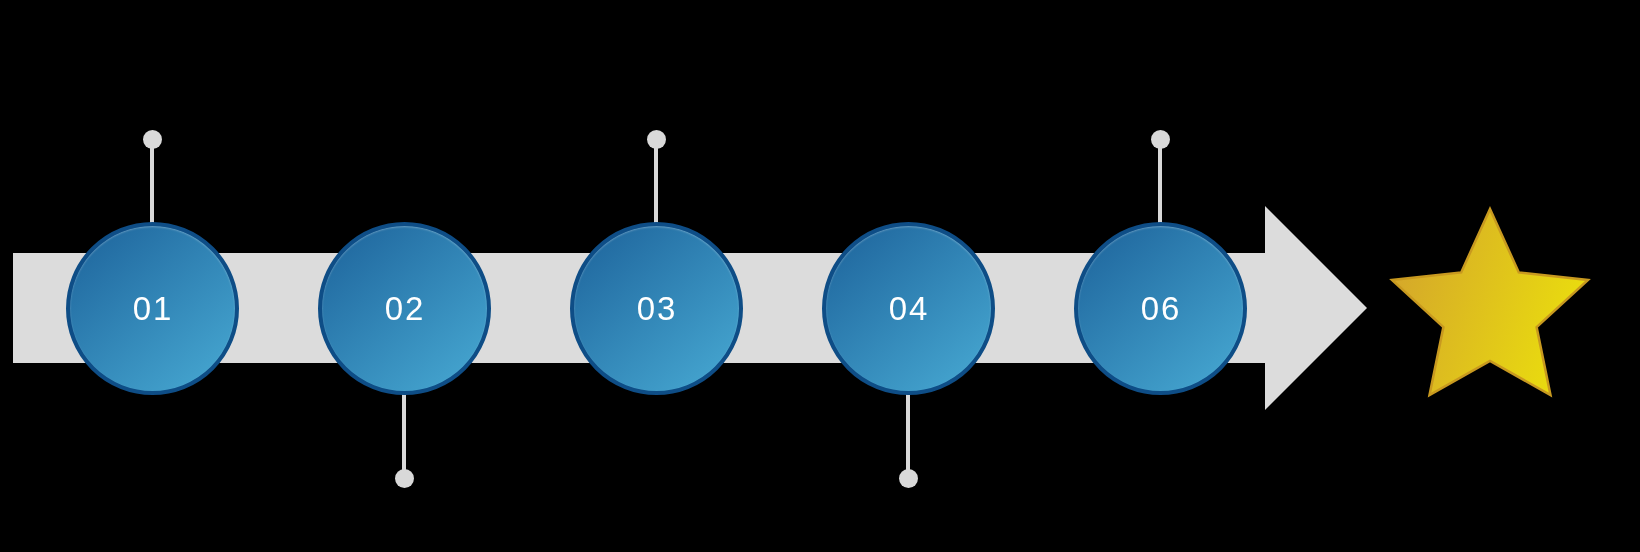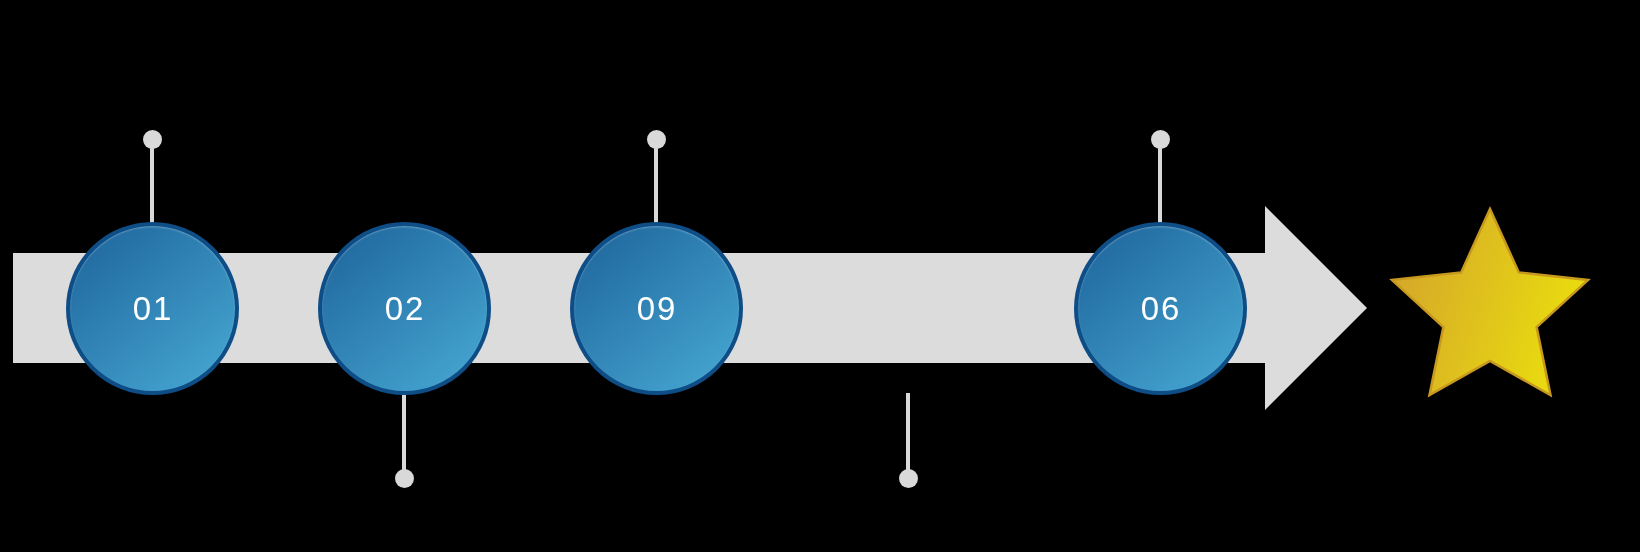--- a/index.html
+++ b/index.html
@@ -78,27 +78,30 @@
     <div class="dot"></div>
     <div class="circle">
       <span class="num">02</span>
     </div>
   </div>
 
   <div class="step up" style="left:569.5px">
     <div class="dot"></div>
     <div class="line"></div>
     <div class="circle">
-      <span class="num">09</span>
+      <span class="num">03</span>
     </div>
   </div>
 
   <div class="step down" style="left:821.5px">
     <div class="line"></div>
     <div class="dot"></div>
+    <div class="circle">
+      <span class="num">04</span>
+    </div>
   </div>
 
   <div class="step up" style="left:1073.5px">
     <div class="dot"></div>
     <div class="line"></div>
     <div class="circle">
       <span class="num">06</span>
     </div>
   </div>
 

